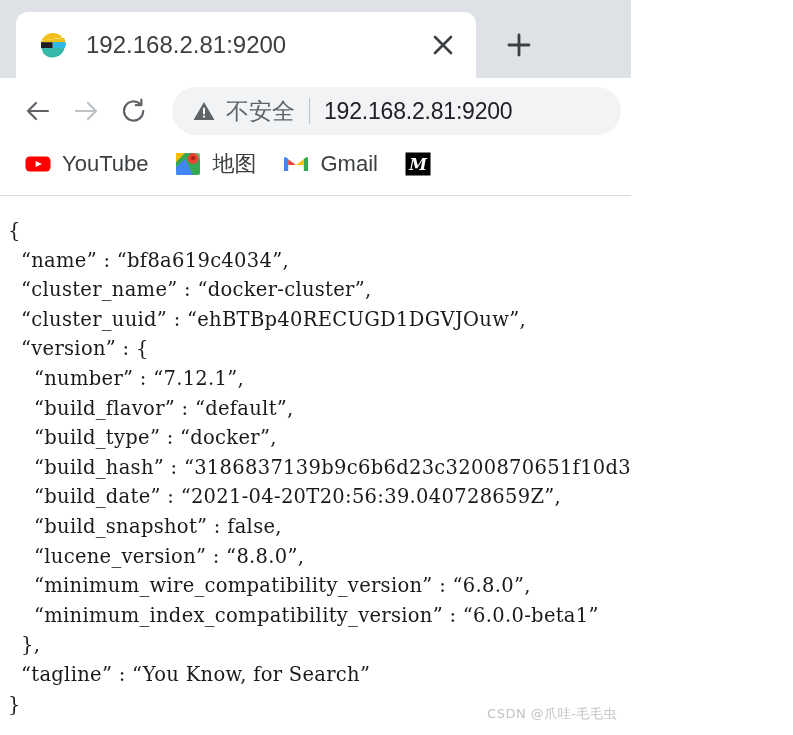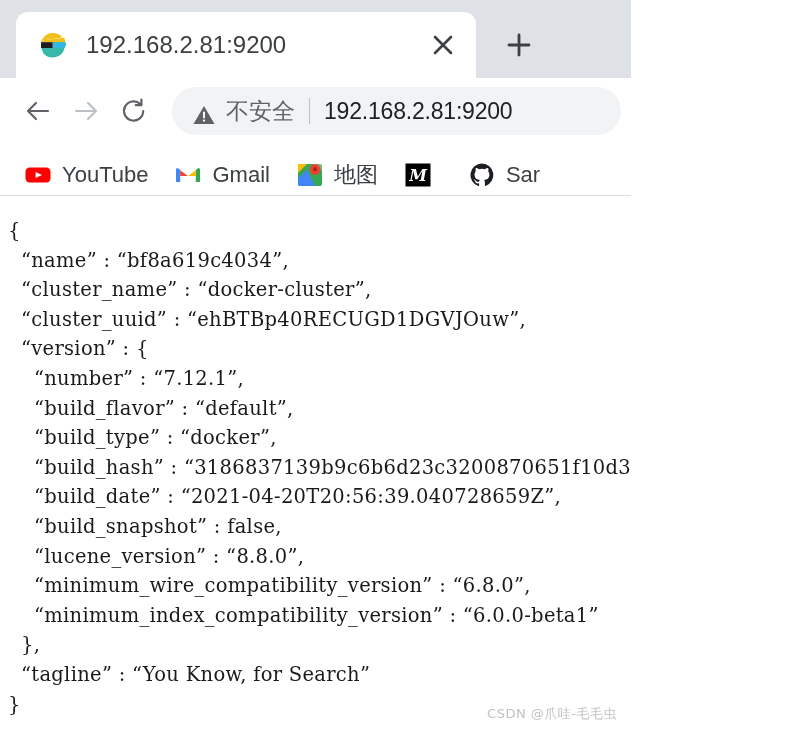--- a/index.html
+++ b/index.html
@@ -100,21 +100,21 @@
     background: #f1f3f4;
     border-radius: 24px;
     display: flex;
     align-items: center;
     padding: 0 20px;
     margin-left: 14px;
     overflow: hidden;
   }
   .security-chip {
     display: flex;
-    align-items: flex-end;
+    align-items: center;
     flex: 0 0 auto;
   }
   .security-text {
     font-size: 23px;
     color: #5f6368;
     margin-left: 10px;
     white-space: nowrap;
   }
   .omnibox-sep {
     width: 1px;
@@ -129,21 +129,21 @@
     white-space: nowrap;
     overflow: hidden;
     letter-spacing: -0.2px;
   }
 
   
   .bookmarks {
     height: 52px;
     background: #ffffff;
     display: flex;
-    align-items: flex-end;
+    align-items: flex-start;
     padding-left: 16px;
     border-bottom: 1px solid #dadce0;
     overflow: hidden;
     white-space: nowrap;
   }
   .bookmark {
     display: flex;
     align-items: center;
     height: 40px;
     padding: 0 8px;
@@ -277,71 +277,56 @@
           <rect x="1.5" y="6.5" width="25" height="15" rx="4.2" fill="#ff0000"></rect>
           <path d="M11.6 11 L18 14 L11.6 17 Z" fill="#ffffff"></path>
         </svg>
       </span>
       <span class="bm-label">YouTube</span>
     </div>
 
     <div class="bookmark">
       <span class="bm-icon">
         <svg width="28" height="28" viewBox="0 0 28 28">
+          <rect x="2" y="3" width="24" height="22" rx="2" fill="#34a853"></rect>
+          <path d="M2 17 L11 9 L19 25 H4 Q2 25 2 23 Z" fill="#4285f4"></path>
+          <path d="M2 3 H11 L2 12 Z" fill="#fbbc04"></path>
+          <path d="M14 3 H26 V10 L17 3 Z" fill="#ffffff" opacity="0.25"></path>
+          <circle cx="19" cy="8.5" r="5.4" fill="#ea4335"></circle>
+          <path d="M19 13.8 L15.6 8 H22.4 Z" fill="#ea4335"></path>
+          <circle cx="19" cy="8.2" r="2.1" fill="#a52714"></circle>
+        </svg>
+      </span>
+      <span class="bm-label">地图</span>
+    </div>
+
+    <div class="bookmark">
+      <span class="bm-icon">
+        <svg width="28" height="28" viewBox="0 0 28 28">
           <path d="M2 7 V21 H6.2 V12 L14 17.6 L21.8 12 V21 H26 V7 L14 15.6 Z" fill="#ffffff"></path>
           <path d="M2 21 V8.6 Q2 7 3.7 7 L6.2 8.9 V21 Z" fill="#4285f4"></path>
           <path d="M21.8 21 V8.9 L24.3 7 Q26 7 26 8.6 V21 Z" fill="#34a853"></path>
           <path d="M2 7.6 L14 16.4 L6.2 16.4 L2 12 Z" fill="#c5221f" opacity="0"></path>
           <path d="M3.0 7 L14 15 L6.2 15 V8.9 Z" fill="#ea4335"></path>
           <path d="M24.8 7 L14 15 L21.8 15 V8.9 Z" fill="#fbbc04"></path>
           <path d="M6.2 9.2 L14 15 L21.8 9.2 V21 H6.2 Z" fill="#ffffff" opacity="0.0"></path>
         </svg>
       </span>
       <span class="bm-label">Gmail</span>
     </div>
 
     <div class="bookmark">
       <span class="bm-icon">
         <svg width="28" height="28" viewBox="0 0 28 28">
-          <rect x="2" y="3" width="24" height="22" rx="2" fill="#34a853"></rect>
-          <path d="M2 17 L11 9 L19 25 H4 Q2 25 2 23 Z" fill="#4285f4"></path>
-          <path d="M2 3 H11 L2 12 Z" fill="#fbbc04"></path>
-          <path d="M14 3 H26 V10 L17 3 Z" fill="#ffffff" opacity="0.25"></path>
-          <circle cx="19" cy="8.5" r="5.4" fill="#ea4335"></circle>
-          <path d="M19 13.8 L15.6 8 H22.4 Z" fill="#ea4335"></path>
-          <circle cx="19" cy="8.2" r="2.1" fill="#a52714"></circle>
-        </svg>
-      </span>
-      <span class="bm-label">地图</span>
-    </div>
-
-    <div class="bookmark">
-      <span class="bm-icon">
-        <svg width="28" height="28" viewBox="0 0 28 28">
           <rect x="1.5" y="2.5" width="25" height="23" fill="#000000"></rect>
           <text x="14" y="20" text-anchor="middle" fill="#ffffff" font-family="'DejaVu Serif', serif" font-size="16" font-weight="bold" font-style="italic">M</text>
         </svg>
       </span>
     </div>
 
-    <div class="bookmark">
-      <span class="bm-icon">
-        <svg width="28" height="28" viewBox="0 0 28 28">
-          <path d="M14 2.4 A11.6 11.6 0 0 0 10.3 25 c0.6 0.1 0.8-0.26 0.8-0.58
-                   0-0.29-0.01-1.05-0.02-2.06-3.23 0.7-3.91-1.56-3.91-1.56-0.53-1.34-1.29-1.7-1.29-1.7
-                   -1.05-0.72 0.08-0.7 0.08-0.7 1.16 0.08 1.78 1.2 1.78 1.2 1.04 1.78 2.72 1.27 3.38 0.97
-                   0.1-0.75 0.4-1.27 0.73-1.56-2.58-0.29-5.29-1.29-5.29-5.74 0-1.27 0.45-2.3 1.2-3.11
-                   -0.12-0.3-0.52-1.48 0.11-3.08 0 0 0.98-0.31 3.2 1.19a11.1 11.1 0 0 1 5.82 0
-                   c2.22-1.5 3.19-1.19 3.19-1.19 0.64 1.6 0.24 2.78 0.12 3.08 0.75 0.81 1.2 1.84 1.2 3.11
-                   0 4.46-2.72 5.44-5.31 5.73 0.42 0.36 0.79 1.07 0.79 2.15 0 1.56-0.01 2.81-0.01 3.19
-                   0 0.32 0.21 0.69 0.82 0.57A11.6 11.6 0 0 0 14 2.4Z" fill="#1b1f23"></path>
-        </svg>
-      </span>
-      <span class="bm-label">Sar</span>
-    </div>
   </div>
 
   <div class="page">
     <pre class="json-pre">{
   “name” : “bf8a619c4034”,
   “cluster_name” : “docker-cluster”,
   “cluster_uuid” : “ehBTBp40RECUGD1DGVJOuw”,
   “version” : {
     “number” : “7.12.1”,
     “build_flavor” : “default”,

